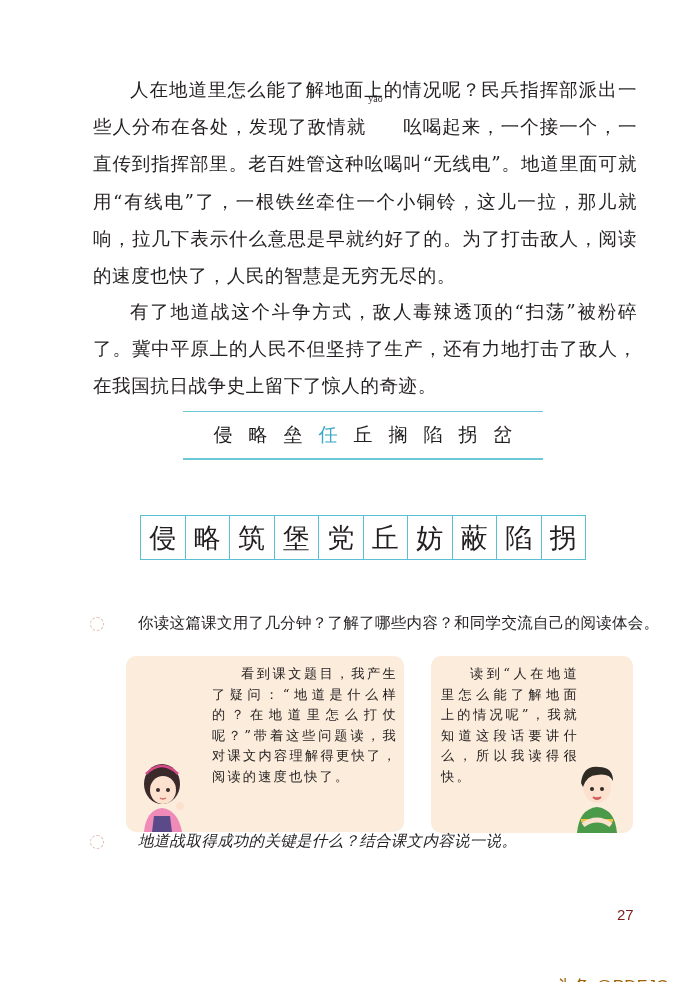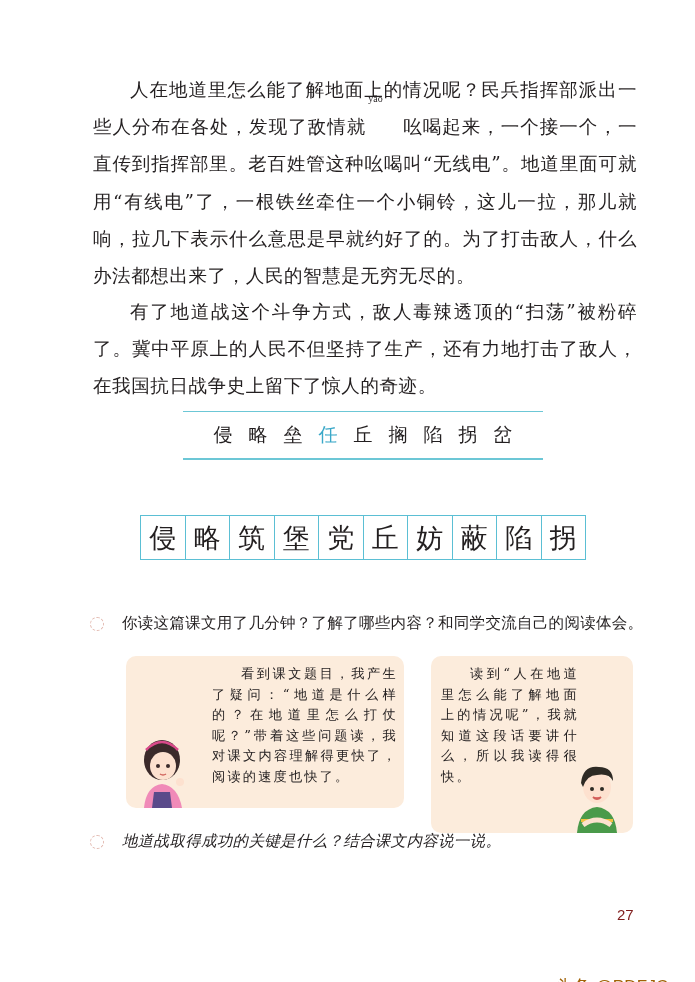--- a/index.html
+++ b/index.html
@@ -92,20 +92,21 @@
 
     
     .question {
       position: absolute;
       left: 90px;
       display: flex;
       align-items: center;
       font-size: 15.5px;
       letter-spacing: 0.3px;
       color: #231f20;
+      gap: 16px;
     }
     .q-icon {
       width: 14px;
       height: 14px;
       border-radius: 50%;
       border: 1.5px dashed #e2b9b0;
       margin-right: 18px;
       box-sizing: border-box;
     }
     .q1 { top: 613px; }
@@ -114,21 +115,21 @@
     
     .bubble {
       position: absolute;
       background: #fcecdc;
       border-radius: 10px;
     }
     .bubble-left {
       left: 126px;
       top: 656px;
       width: 278px;
-      height: 152px;
+      height: 176px;
     }
     .bubble-right {
       left: 431px;
       top: 656px;
       width: 202px;
       height: 177px;
     }
     .bubble-text {
       position: absolute;
       font-family: "DejaVu Serif", serif;
@@ -171,21 +172,21 @@
       font-family: "Liberation Sans", sans-serif;
       font-size: 17px;
       color: #a16207;
       letter-spacing: 0.2px;
     }
   </style>
 </head>
 <body>
 
 <div class="body-text p1">
-  <p class="para"><span>人在地道里怎么能了解地面上的情况呢？民兵指挥部派出一些人分布在各处，发现了敌情就</span><span class="ruby-wrap"><span class="pinyin">yāo</span><span>吆</span></span><span>喝起来，一个接一个，一直传到指挥部里。老百姓管这种吆喝叫“无线电”。地道里面可就用“有线电”了，一根铁丝牵住一个小铜铃，这儿一拉，那儿就响，拉几下表示什么意思是早就约好了的。为了打击敌人，什么办法都想出来了，人民的智慧是无穷无尽的。</span></p>
+  <p class="para"><span>人在地道里怎么能了解地面上的情况呢？民兵指挥部派出一些人分布在各处，发现了敌情就</span><span class="ruby-wrap"><span class="pinyin">yāo</span><span>吆</span></span><span>喝起来，一个接一个，一直传到指挥部里。老百姓管这种吆喝叫“无线电”。地道里面可就用“有线电”了，一根铁丝牵住一个小铜铃，这儿一拉，那儿就响，拉几下表示什么意思是早就约好了的。为了打击敌人，阅读的速度也快了，人民的智慧是无穷无尽的。</span></p>
 </div>
 
 <div class="body-text p2">
   <p class="para">有了地道战这个斗争方式，敌人毒辣透顶的“扫荡”被粉碎了。冀中平原上的人民不但坚持了生产，还有力地打击了敌人，在我国抗日战争史上留下了惊人的奇迹。</p>
 </div>
 
 <div class="read-strip">
   <span class="read-char">侵</span>
   <span class="read-char">略</span>
   <span class="read-char">垒</span>

